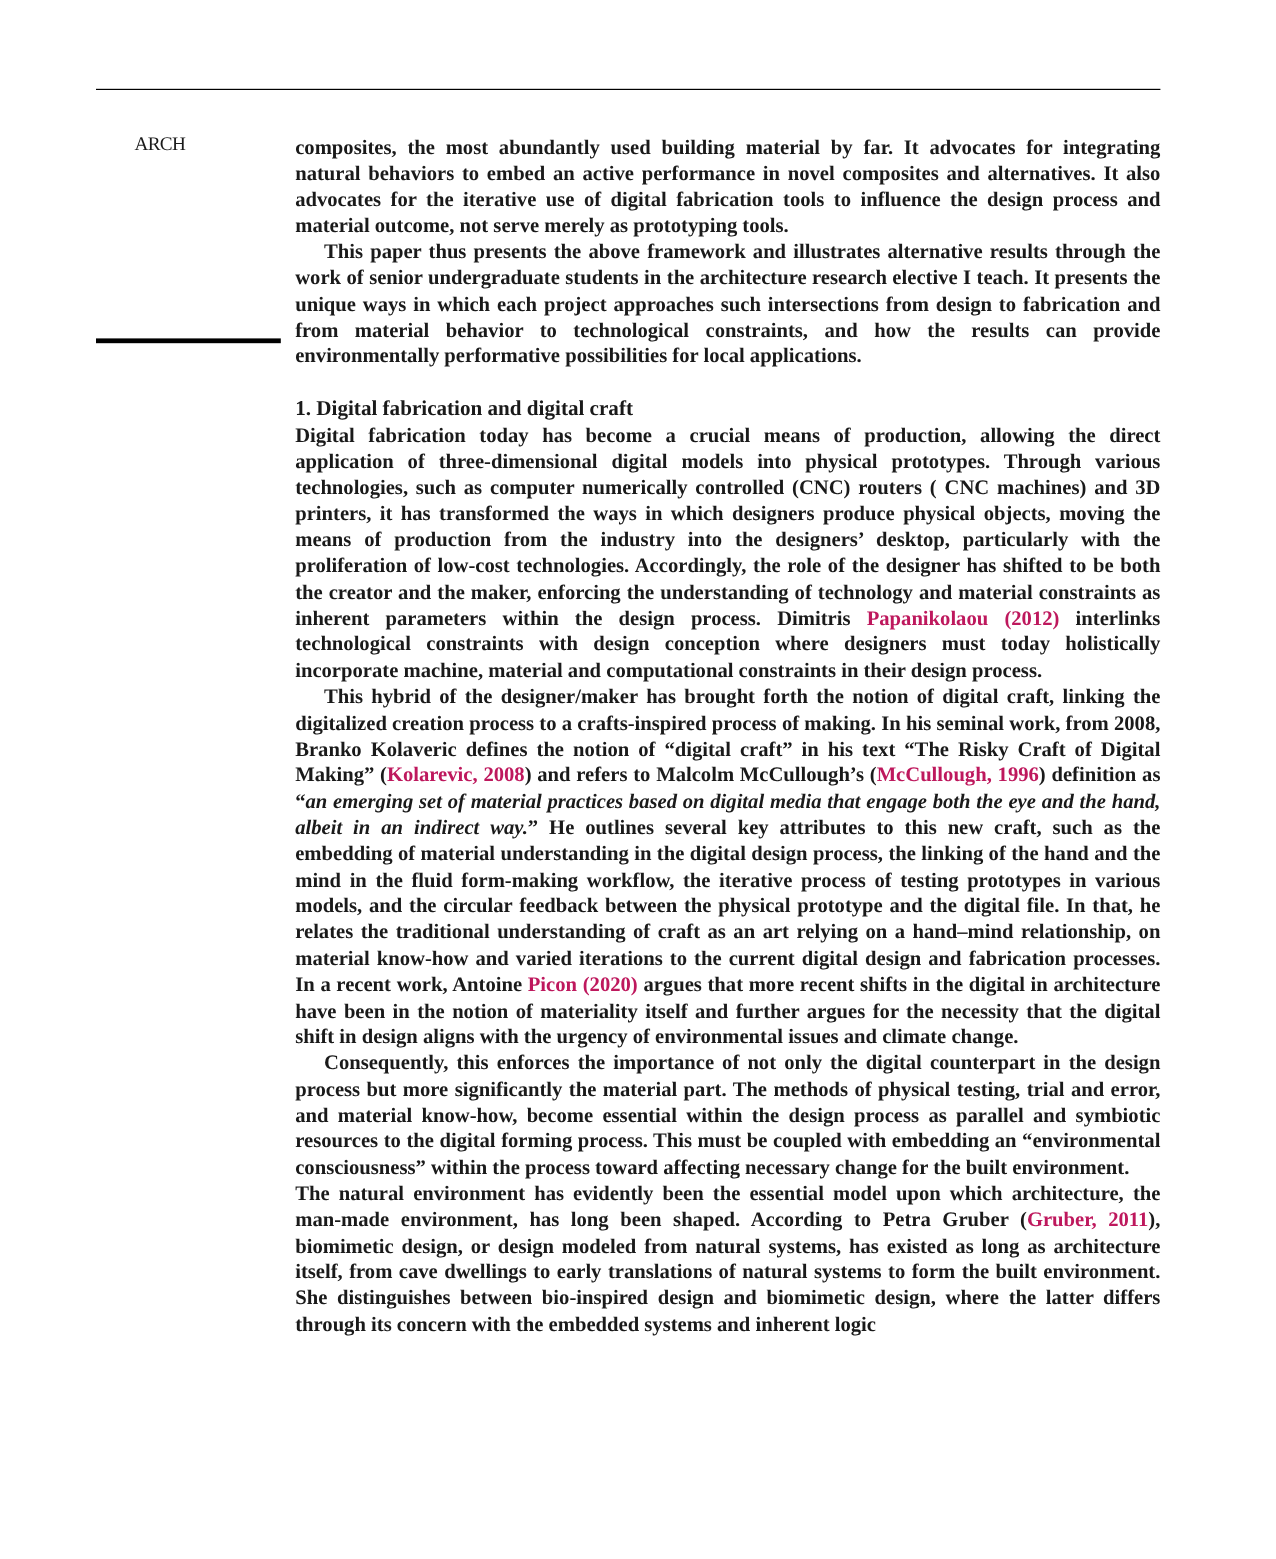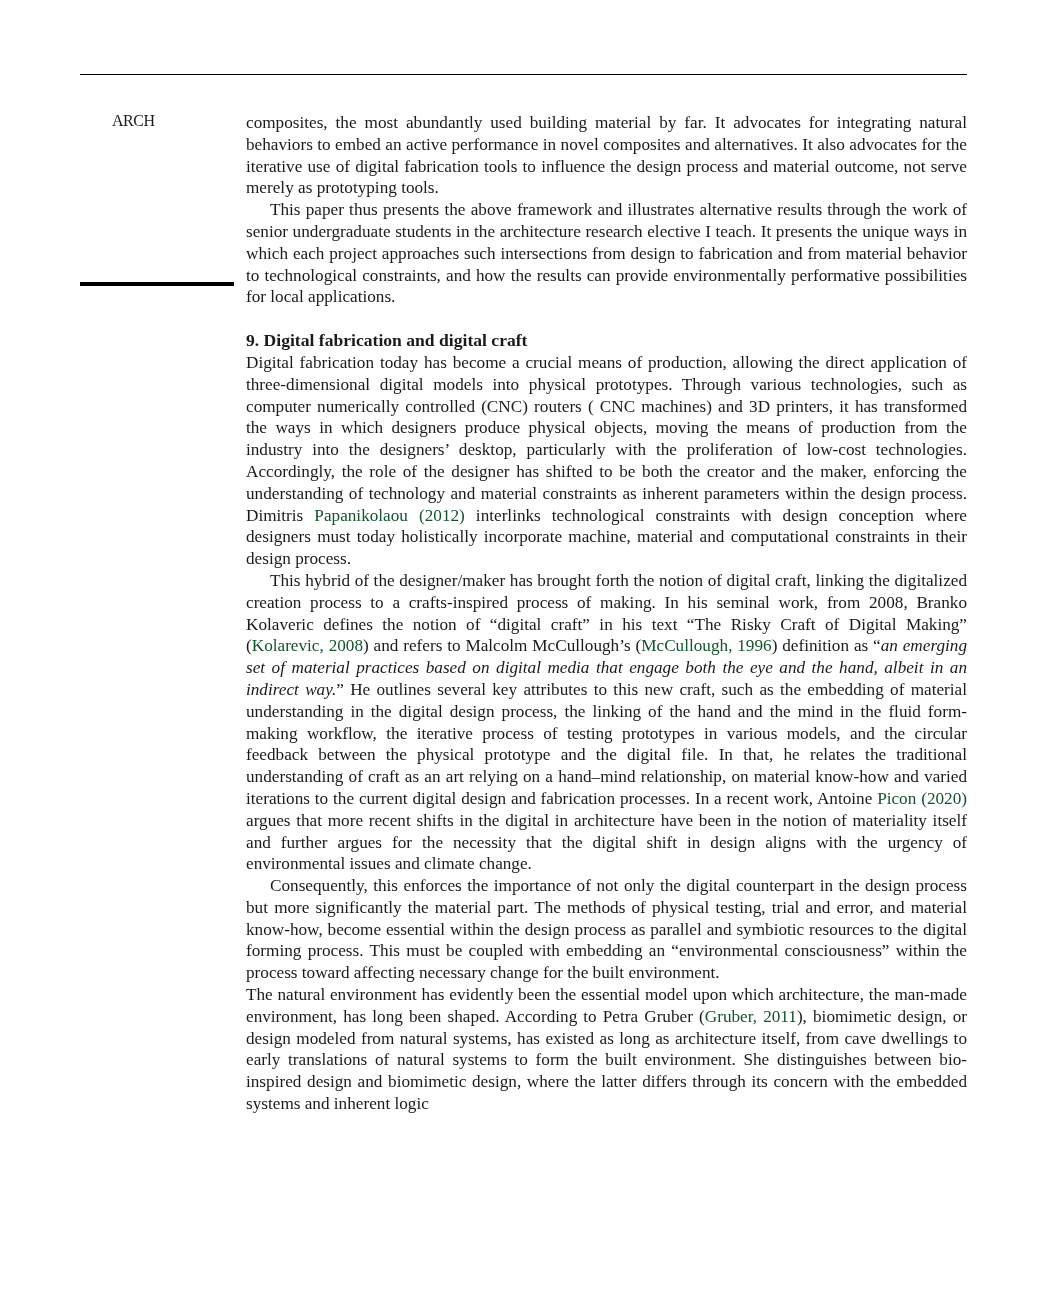--- a/index.html
+++ b/index.html
@@ -2,37 +2,37 @@
 <html><head>
 <meta charset="utf-8">
 <style>
   html, body { margin:0; padding:0; background:#ffffff; }
   body { width:1063px; height:1299px; position:relative; overflow:hidden;
          font-family:"Liberation Serif","DejaVu Serif",serif; color:#1a1a1a; }
   .top-rule { position:absolute; left:80px; top:74px; width:887px; height:1px; background:#000; }
   .journal-tag { position:absolute; left:80px; top:112px; font-size:16px; letter-spacing:-0.5px;margin-left:32px; }
   .side-rule { position:absolute; left:80px; top:282px; width:154px; height:4px; background:#000; }
   .body-col { position:absolute; left:246px; top:112px; width:721px; font-size:17.2px; line-height:21.8px; text-align:justify; }
-  .body-col p { margin:0; }
+  .body-col p { margin:0;font-weight:bold; }
   .body-col p.indent { text-indent:24px; }
   .sec-head { font-weight:bold; margin:0; font-size:17.6px; }
   .sec-space { margin-top:22px !important; }
-  a.cite { color:#14532d; text-decoration:none; }
+  a.cite { color:#be185d; text-decoration:none; }
   em { font-style:italic; }
 </style>
 </head>
 <body>
 
 <div class="top-rule"></div>
 <div class="journal-tag">ARCH</div>
 <div class="side-rule"></div>
 
 <div class="body-col">
   <p>composites, the most abundantly used building material by far. It advocates for integrating natural behaviors to embed an active performance in novel composites and alternatives. It also advocates for the iterative use of digital fabrication tools to influence the design process and material outcome, not serve merely as prototyping tools.</p>
   <p class="indent">This paper thus presents the above framework and illustrates alternative results through the work of senior undergraduate students in the architecture research elective I teach. It presents the unique ways in which each project approaches such intersections from design to fabrication and from material behavior to technological constraints, and how the results can provide environmentally performative possibilities for local applications.</p>
 
-  <h2 class="sec-head sec-space">9. Digital fabrication and digital craft</h2>
+  <h2 class="sec-head sec-space">1. Digital fabrication and digital craft</h2>
   <p><span>Digital fabrication today has become a crucial means of production, allowing the direct application of three-dimensional digital models into physical prototypes. Through various technologies, such as computer numerically controlled (CNC) routers ( CNC machines) and 3D printers, it has transformed the ways in which designers produce physical objects, moving the means of production from the industry into the designers’ desktop, particularly with the proliferation of low-cost technologies. Accordingly, the role of the designer has shifted to be both the creator and the maker, enforcing the understanding of technology and material constraints as inherent parameters within the design process. Dimitris </span><a class="cite">Papanikolaou (2012)</a><span> interlinks technological constraints with design conception where designers must today holistically incorporate machine, material and computational constraints in their design process.</span></p>
   <p class="indent"><span>This hybrid of the designer/maker has brought forth the notion of digital craft, linking the digitalized creation process to a crafts-inspired process of making. In his seminal work, from 2008, Branko Kolaveric defines the notion of “digital craft” in his text “The Risky Craft of Digital Making” (</span><a class="cite">Kolarevic, 2008</a><span>) and refers to Malcolm McCullough’s (</span><a class="cite">McCullough, 1996</a><span>) definition as “</span><em>an emerging set of material practices based on digital media that engage both the eye and the hand, albeit in an indirect way.</em><span>” He outlines several key attributes to this new craft, such as the embedding of material understanding in the digital design process, the linking of the hand and the mind in the fluid form-making workflow, the iterative process of testing prototypes in various models, and the circular feedback between the physical prototype and the digital file. In that, he relates the traditional understanding of craft as an art relying on a hand–mind relationship, on material know-how and varied iterations to the current digital design and fabrication processes. In a recent work, Antoine </span><a class="cite">Picon (2020)</a><span> argues that more recent shifts in the digital in architecture have been in the notion of materiality itself and further argues for the necessity that the digital shift in design aligns with the urgency of environmental issues and climate change.</span></p>
   <p class="indent">Consequently, this enforces the importance of not only the digital counterpart in the design process but more significantly the material part. The methods of physical testing, trial and error, and material know-how, become essential within the design process as parallel and symbiotic resources to the digital forming process. This must be coupled with embedding an “environmental consciousness” within the process toward affecting necessary change for the built environment.</p>
 
   <p><span>The natural environment has evidently been the essential model upon which architecture, the man-made environment, has long been shaped. According to Petra Gruber (</span><a class="cite">Gruber, 2011</a><span>), biomimetic design, or design modeled from natural systems, has existed as long as architecture itself, from cave dwellings to early translations of natural systems to form the built environment. She distinguishes between bio-inspired design and biomimetic design, where the latter differs through its concern with the embedded systems and inherent logic</span></p>
 </div>
 
 </body></html>

